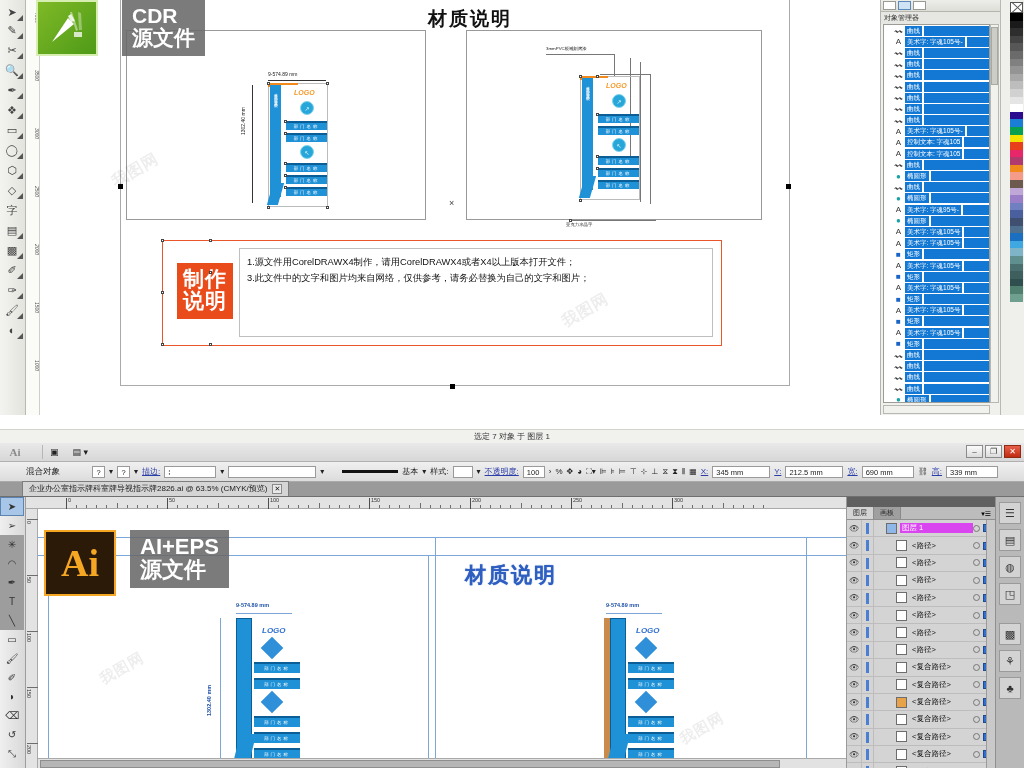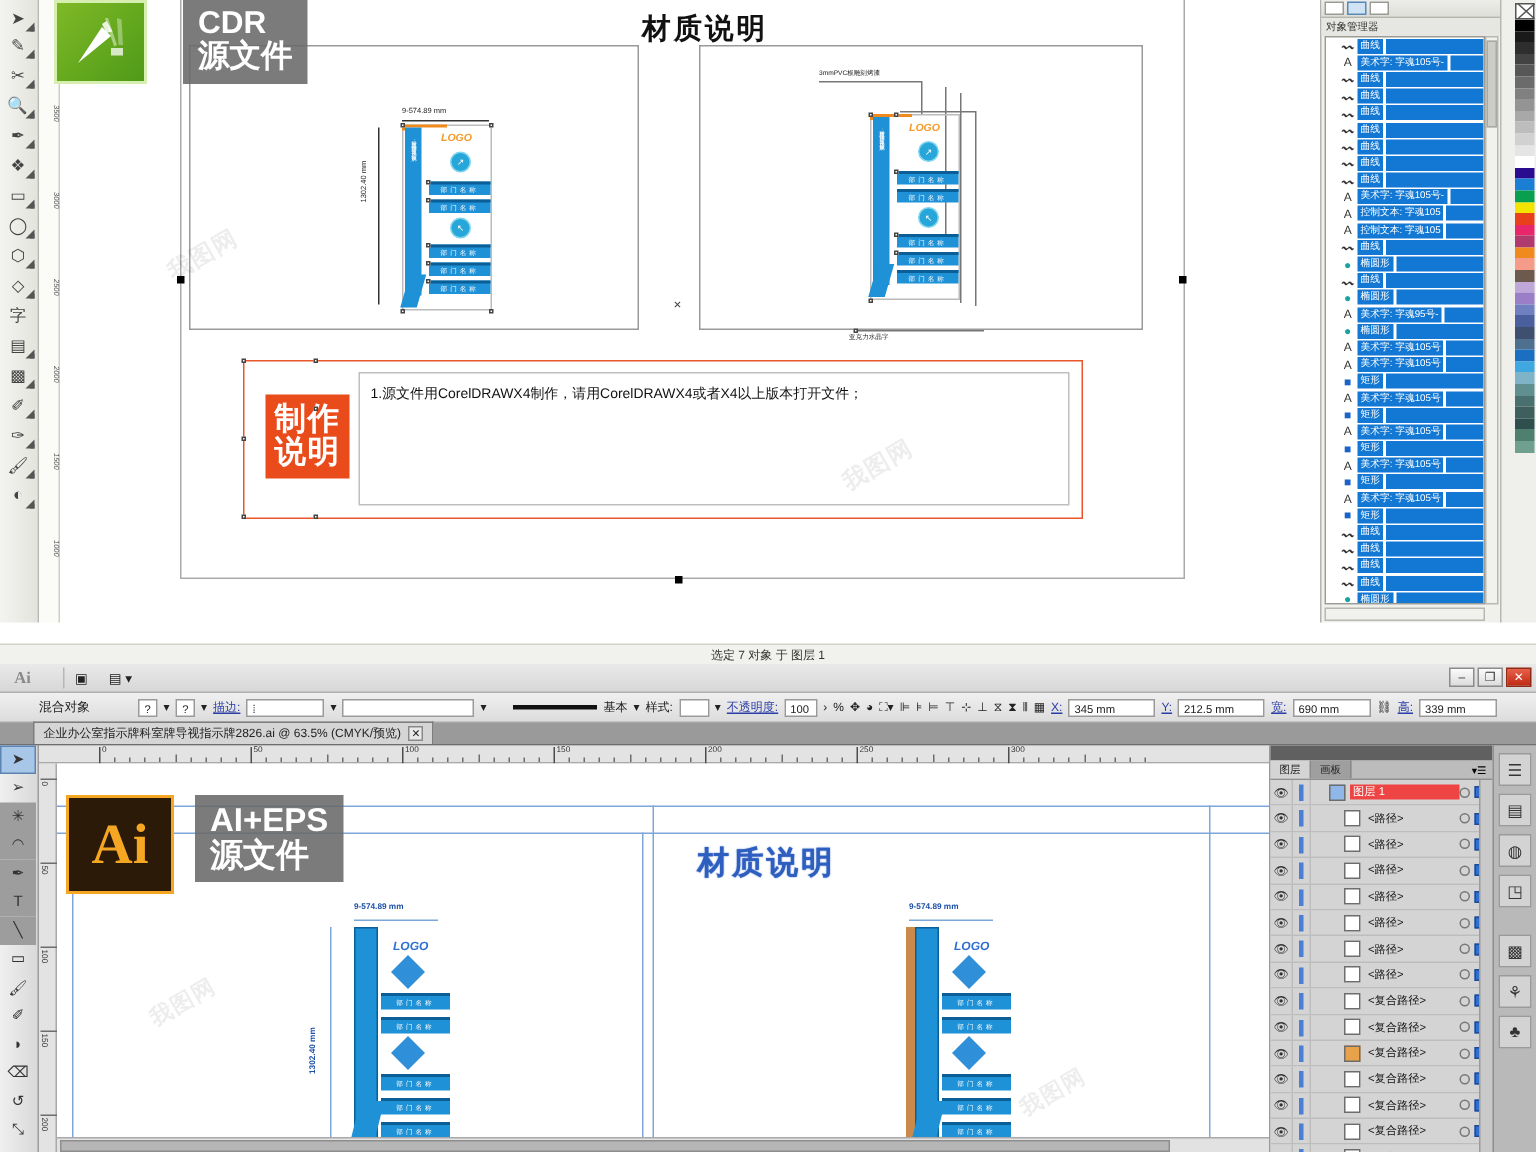--- a/index.html
+++ b/index.html
@@ -160,21 +160,21 @@
   .ai-layers { position:absolute; right:29px; top:54px; width:149px; bottom:0;
      background:#d4d4d4; border-left:1px solid #9a9a9a; }
   .lp-head { height:10px; background:#606060; }
   .lp-tabs { height:13px; background:#bcbcbc; display:flex; align-items:flex-end;
      border-bottom:1px solid #8f8f8f; font-size:7px; }
   .lp-tab { padding:1px 6px; background:#9f9f9f; color:#222; border-right:1px solid #8a8a8a; }
   .lp-tab.sel { background:#d4d4d4; }
   .lp-body { position:absolute; left:0; right:0; top:23px; bottom:0; background:#d4d4d4; overflow:hidden; }
   .lrow { height:17.4px; display:flex; align-items:center; background:#d4d4d4;
      border-bottom:1px solid #bdbdbd; font-size:7.5px; color:#111; }
-  .lrow.sel .lname { background:#ef4444; color:#fff; }
+  .lrow.sel .lname { background:#d946ef; color:#fff; }
   .lrow .eye { width:14px; text-align:center; font-size:8px; color:#333; }
   .lrow .lock { width:13px; border-left:1px solid #bdbdbd; border-right:1px solid #bdbdbd;
      height:100%; position:relative; }
   .lrow .lock b { position:absolute; left:4px; top:3px; width:3px; height:11px; background:#4a7fd4; }
   .lrow .sq { width:11px; height:11px; border:1px solid #6d6d6d; background:#fff; margin:0 3px 0 12px; flex:none; }
   .lrow .lname { flex:1; padding:0 2px; white-space:nowrap; overflow:hidden; }
   .lrow .rdot { width:7px; height:7px; border-radius:50%; border:1.5px solid #777; margin-right:3px; }
   .lrow .rsq { width:8px; height:8px; background:#2f6fd0; border:1px solid #204a8c; margin-right:4px; }
   .lp-scroll { position:absolute; right:0; top:23px; bottom:0; width:9px; background:#c9c9c9; border-left:1px solid #9b9b9b; }
 
@@ -311,20 +311,21 @@
 
       <div class="title-cn" style="left:388px;top:6px;font-size:19px;letter-spacing:2px;">材质说明</div>
 
       <div class="instr" style="left:122px;top:240px;width:560px;height:106px;">
         <div class="instr-seal" style="left:14px;top:22px;width:56px;">
           <div>制作</div>
           <div>说明</div>
         </div>
         <div class="instr-inner" style="left:76px;top:7px;right:8px;bottom:8px;">
           <div>1.源文件用CorelDRAWX4制作，请用CorelDRAWX4或者X4以上版本打开文件；</div>
+          <div>3.此文件中的文字和图片均来自网络，仅供参考，请务必替换为自己的文字和图片；</div>
         </div>
         <div class="anch" style="left:-2px;top:-2px"></div>
         <div class="anch" style="left:-2px;top:50px"></div>
         <div class="anch" style="left:-2px;top:102px"></div>
         <div class="anch" style="left:46px;top:-2px"></div>
         <div class="anch" style="left:46px;top:30px"></div>
         <div class="anch" style="left:46px;top:102px"></div>
       </div>
 
       <div class="wm" style="left:70px;top:160px;font-size:16px;">我图网</div>

